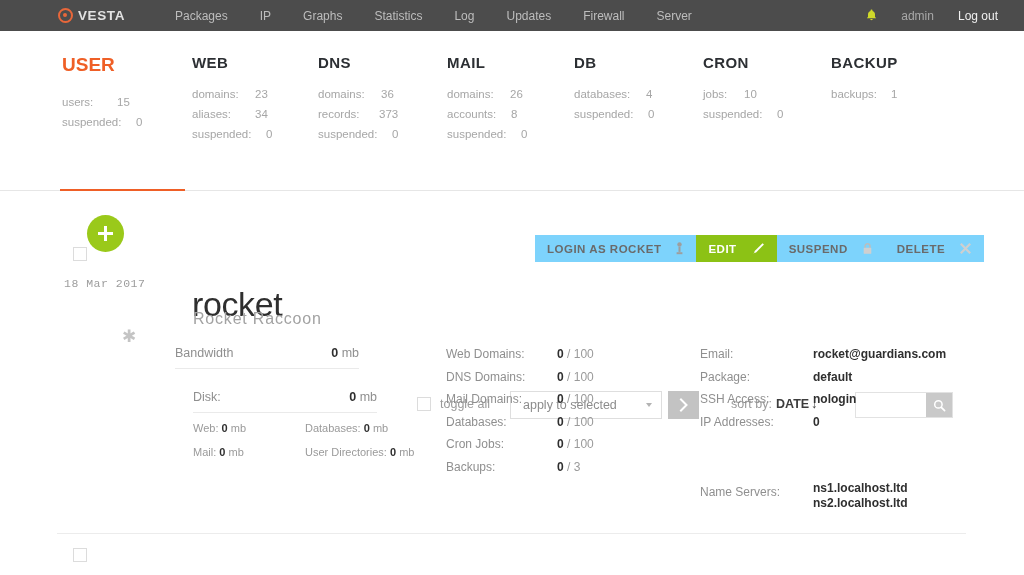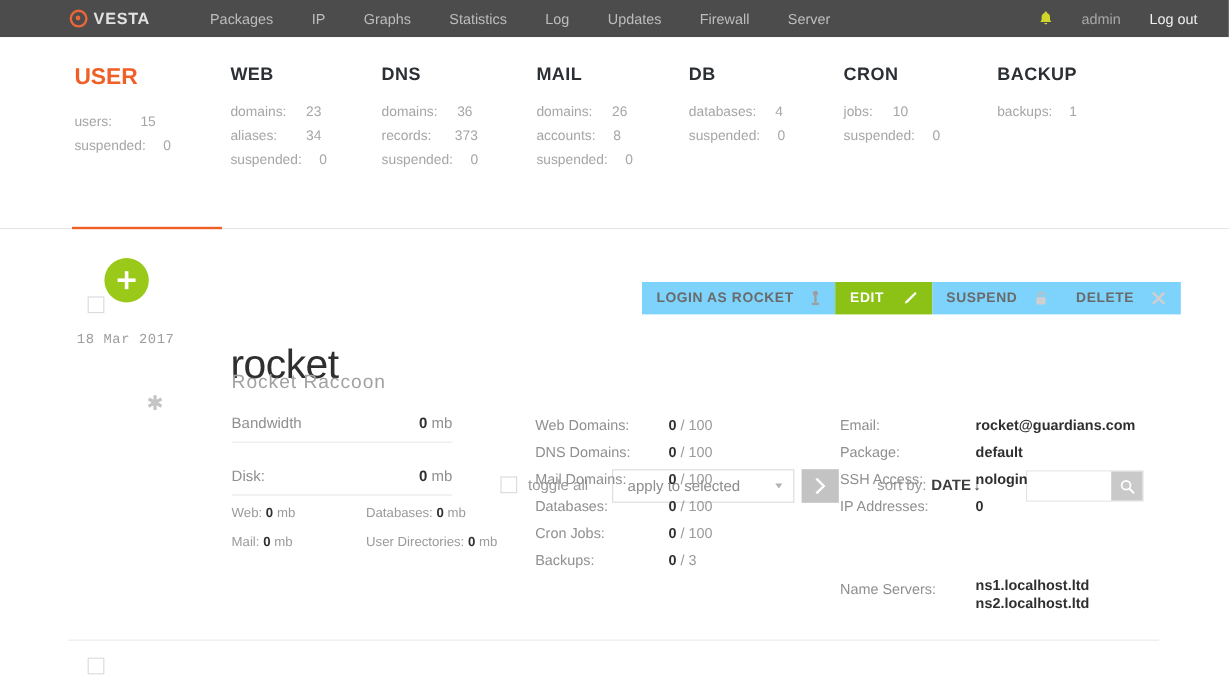--- a/index.html
+++ b/index.html
@@ -478,21 +478,21 @@
   <span class="plus-v"></span>
 </div>
 
 <span class="chk row-chk"></span>
 <div class="row-date">18 Mar 2017</div>
 <div class="row-star">✱</div>
 
 <div class="username">rocket</div>
 <div class="fullname">Rocket Raccoon</div>
 
-<div class="m-block" style="left:193px; top:346px;">
+<div class="m-block" style="left:175px; top:346px;">
   <div class="m-head">
     <span>Bandwidth</span>
     <span class="val">
       <b>0</b> <span>mb</span>
     </span>
   </div>
   <div class="m-rule"></div>
 </div>
 
 <div class="m-block" style="left:193px; top:390px;">

